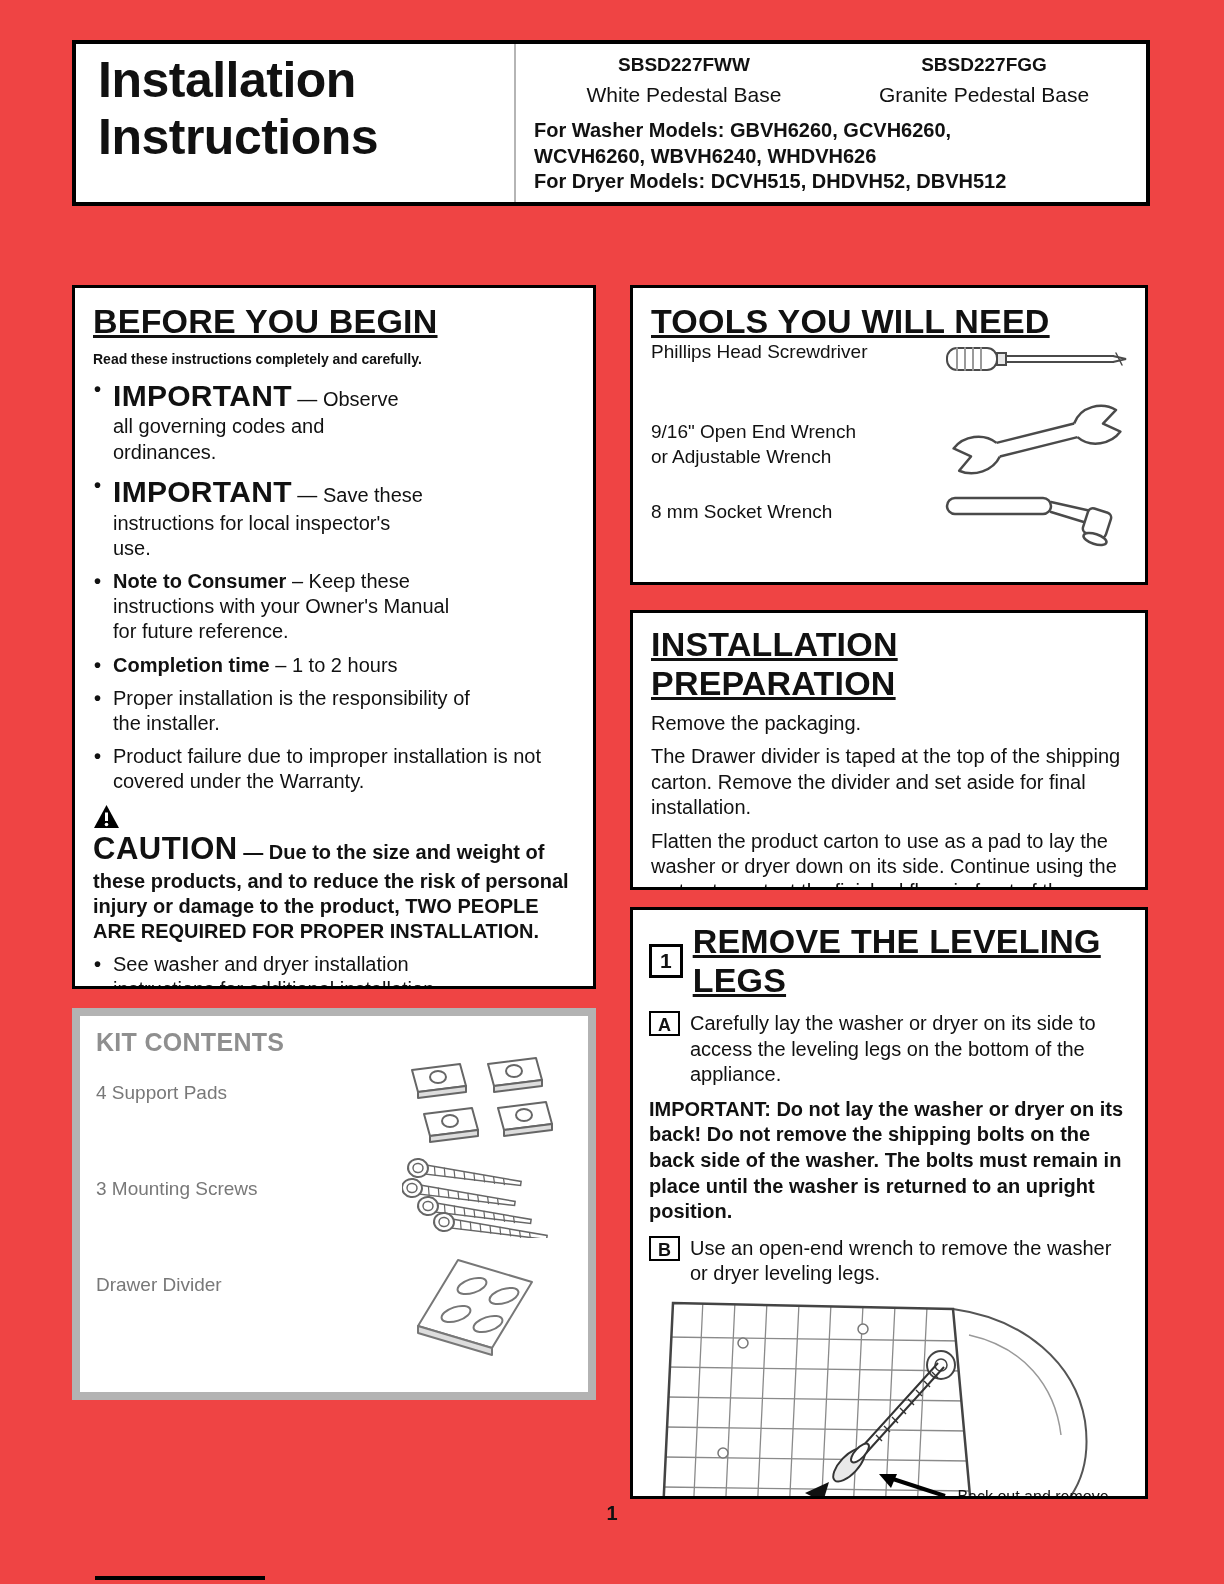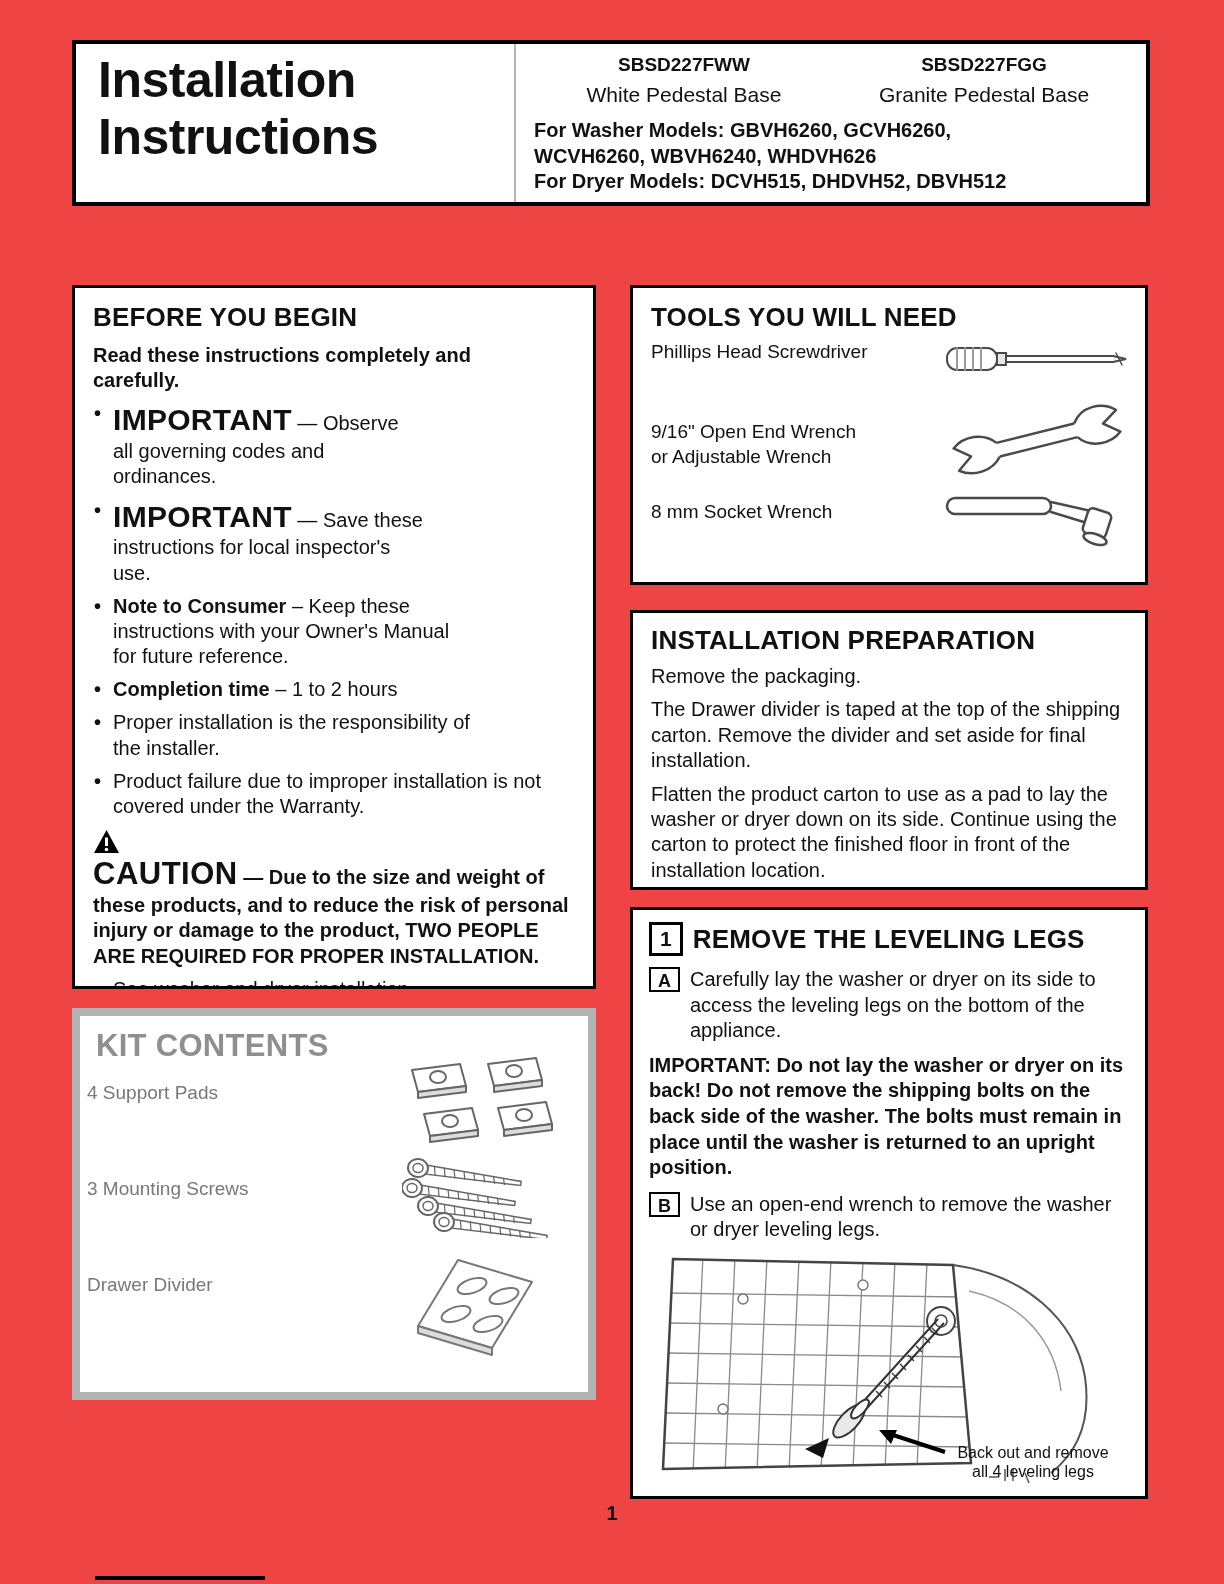--- a/index.html
+++ b/index.html
@@ -17,39 +17,39 @@
   .model { flex:1; text-align:center; }
   .model-name { font-size:19px; font-weight:bold; letter-spacing:0; }
   .model-desc { font-size:21px; margin-top:7px; }
   .models-list { margin-top:11px; font-weight:bold; font-size:20px; line-height:1.28; max-width:480px; }
 
   
   .toc { position:absolute; left:74px; top:216px; font-size:20px; font-weight:bold; line-height:1.55; }
 
   
   .sec { position:absolute; border:3px solid #000; background:#fff; }
-  .section-title { font-size:26px; font-weight:bold; letter-spacing:0.2px; }
+  .section-title { font-size:34px; font-weight:bold; letter-spacing:0.2px;text-decoration:underline; }
 
   
   .byb { left:72px; top:285px; width:524px; height:704px; padding:14px 18px 0 18px; overflow:hidden; }
-  .byb-intro { margin-top:10px; font-weight:bold; font-size:20px; line-height:1.26; max-width:392px; }
+  .byb-intro { margin-top:10px; font-weight:bold; font-size:14px; line-height:1.26; max-width:392px; }
   .bi { position:relative; padding-left:20px; margin-top:8px; font-size:20px; line-height:1.26; }
   .bi::before { content:"•"; position:absolute; left:1px; top:0; font-weight:bold; }
   .imp-word { font-size:30px; font-weight:bold; letter-spacing:0.3px; }
   .b { font-weight:bold; }
   .w320{max-width:330px;} .w372{max-width:372px;} .w400{max-width:402px;} .w458{max-width:458px;} .w350{max-width:352px;}
   .caution { margin-top:10px; font-size:20px; font-weight:bold; line-height:1.26; }
   .caution-word { font-size:31px; font-weight:bold; letter-spacing:0.5px; }
   .warn-svg { vertical-align:-3px; margin-right:3px; }
 
   
   .kit { position:absolute; left:72px; top:1008px; width:524px; height:392px;
          border:8px solid #b3b3b3; background:#fff; padding:12px 16px; }
-  .kit-title { font-size:31px; font-weight:bold; color:#8f8f8f; letter-spacing:0.3px; }
-  .kit-label { position:absolute; left:7px; font-size:19px; color:#787878; }
+  .kit-title { font-size:25px; font-weight:bold; color:#8f8f8f; letter-spacing:0.3px; }
+  .kit-label { position:absolute; left:16px; font-size:19px; color:#787878; }
   .kit-icon { position:absolute; }
 
   
   .tools { left:630px; top:285px; width:518px; height:300px; padding:14px 18px; }
   .tool-label { position:absolute; left:18px; font-size:19px; line-height:1.3; width:218px; }
   .tool-icon { position:absolute; }
 
   
   .prep { left:630px; top:610px; width:518px; height:280px; padding:12px 18px; overflow:hidden; }
   .prep p { font-size:20px; line-height:1.27; margin-top:8px; }

